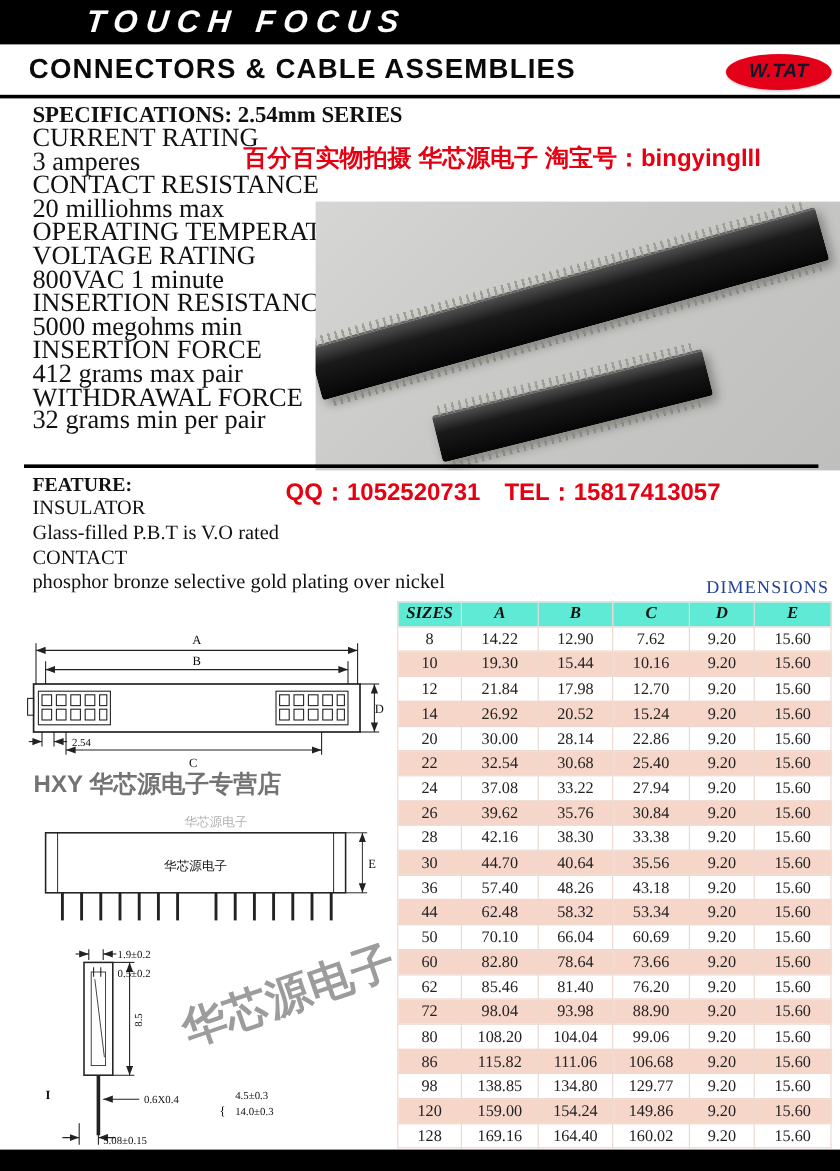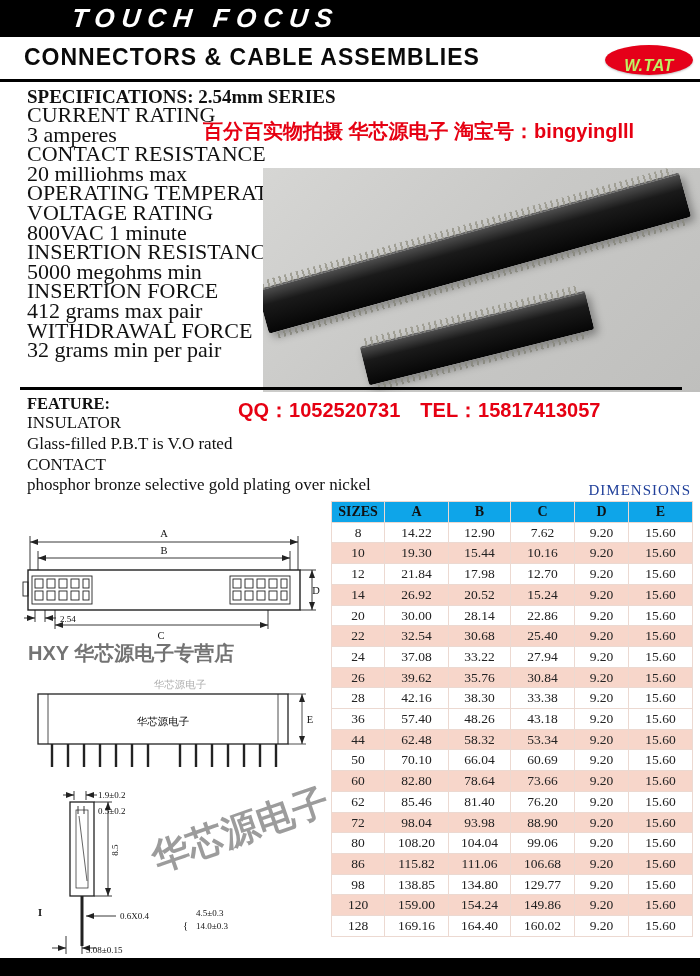--- a/index.html
+++ b/index.html
@@ -18,22 +18,22 @@
   }
   
   .page-title {
     position:absolute; left:24px; top:44px;
     font-family:"Liberation Sans", sans-serif; font-weight:bold;
     font-size:23px; letter-spacing:1px; color:#0a0a0a;
   }
   .logo-oval {
     position:absolute; right:7px; top:45px; width:88px; height:30px;
     background:#e50019; border-radius:50%;
-    display:flex; align-items:flex-end; justify-content:center;
-    color:#bef264; font-family:"Liberation Sans", sans-serif;
+    display:flex; align-items:center; justify-content:center;
+    color:#0f172a; font-family:"Liberation Sans", sans-serif;
     font-weight:bold; font-style:italic; font-size:16px; letter-spacing:0.5px;
     box-shadow:0 1px 2px rgba(0,0,0,0.25);
   }
   .rule-top { position:absolute; left:0; top:79px; width:700px; height:3px; background:#000; }
 
   
   .specs-heading { position:absolute; left:27px; top:86px; font-size:19px; font-weight:bold; }
   .spec-lines { position:absolute; left:27px; top:105px; width:250px; font-size:22px; line-height:19.6px; white-space:nowrap; }
 
   
@@ -77,21 +77,21 @@
   
   .dim-title {
     position:absolute; right:9px; top:482px; color:#21409a;
     font-weight:normal; font-size:15px; letter-spacing:1px;
   }
   .dim-table { position:absolute; left:331px; top:501px; border-collapse:collapse; font-size:13.5px; table-layout:fixed; }
   .dim-table th, .dim-table td {
     border:1px solid #ecd9d1; text-align:center; vertical-align:middle;
     height:19.7px; line-height:19.7px; padding:0; font-weight:normal; color:#222;
   }
-  .dim-table thead th { background:#0ea5e9; font-weight:bold; font-size:14px; color:#111; }
+  .dim-table thead th { background:#5eead4; font-weight:bold; font-size:14px; color:#111;font-style:italic; }
   .dim-table tbody tr.alt td { background:#f7d6ca; }
   .dim-table col.c0 { width:53px; } .dim-table col.c1 { width:64px; }
   .dim-table col.c2 { width:62px; } .dim-table col.c3 { width:64px; }
   .dim-table col.c4 { width:54px; } .dim-table col.c5 { width:64px; }
 
   
   .svg-abs { position:absolute; overflow:visible; }
   svg text { font-family:"Liberation Serif", serif; fill:#111; font-size:10.5px; }
   svg text.small { font-size:9px; }
 
@@ -240,20 +240,28 @@
           <td>35.76</td>
           <td>30.84</td>
           <td>9.20</td>
           <td>15.60</td>
         </tr>
         <tr>
           <td>28</td>
           <td>42.16</td>
           <td>38.30</td>
           <td>33.38</td>
+          <td>9.20</td>
+          <td>15.60</td>
+        </tr>
+        <tr class="alt">
+          <td>30</td>
+          <td>44.70</td>
+          <td>40.64</td>
+          <td>35.56</td>
           <td>9.20</td>
           <td>15.60</td>
         </tr>
         <tr>
           <td>36</td>
           <td>57.40</td>
           <td>48.26</td>
           <td>43.18</td>
           <td>9.20</td>
           <td>15.60</td>

